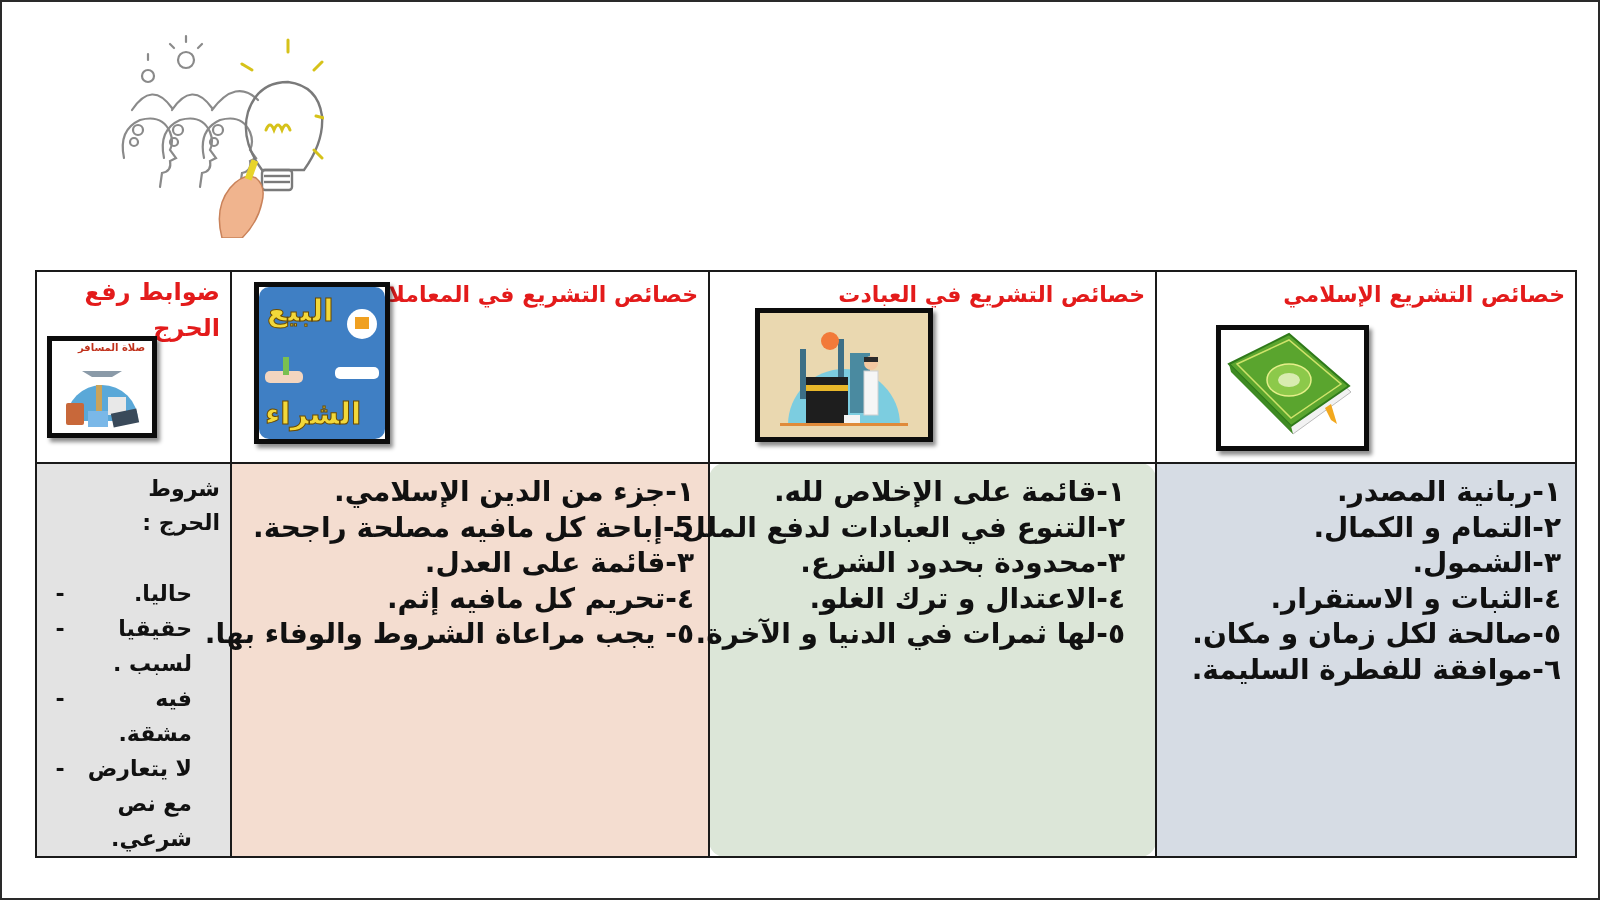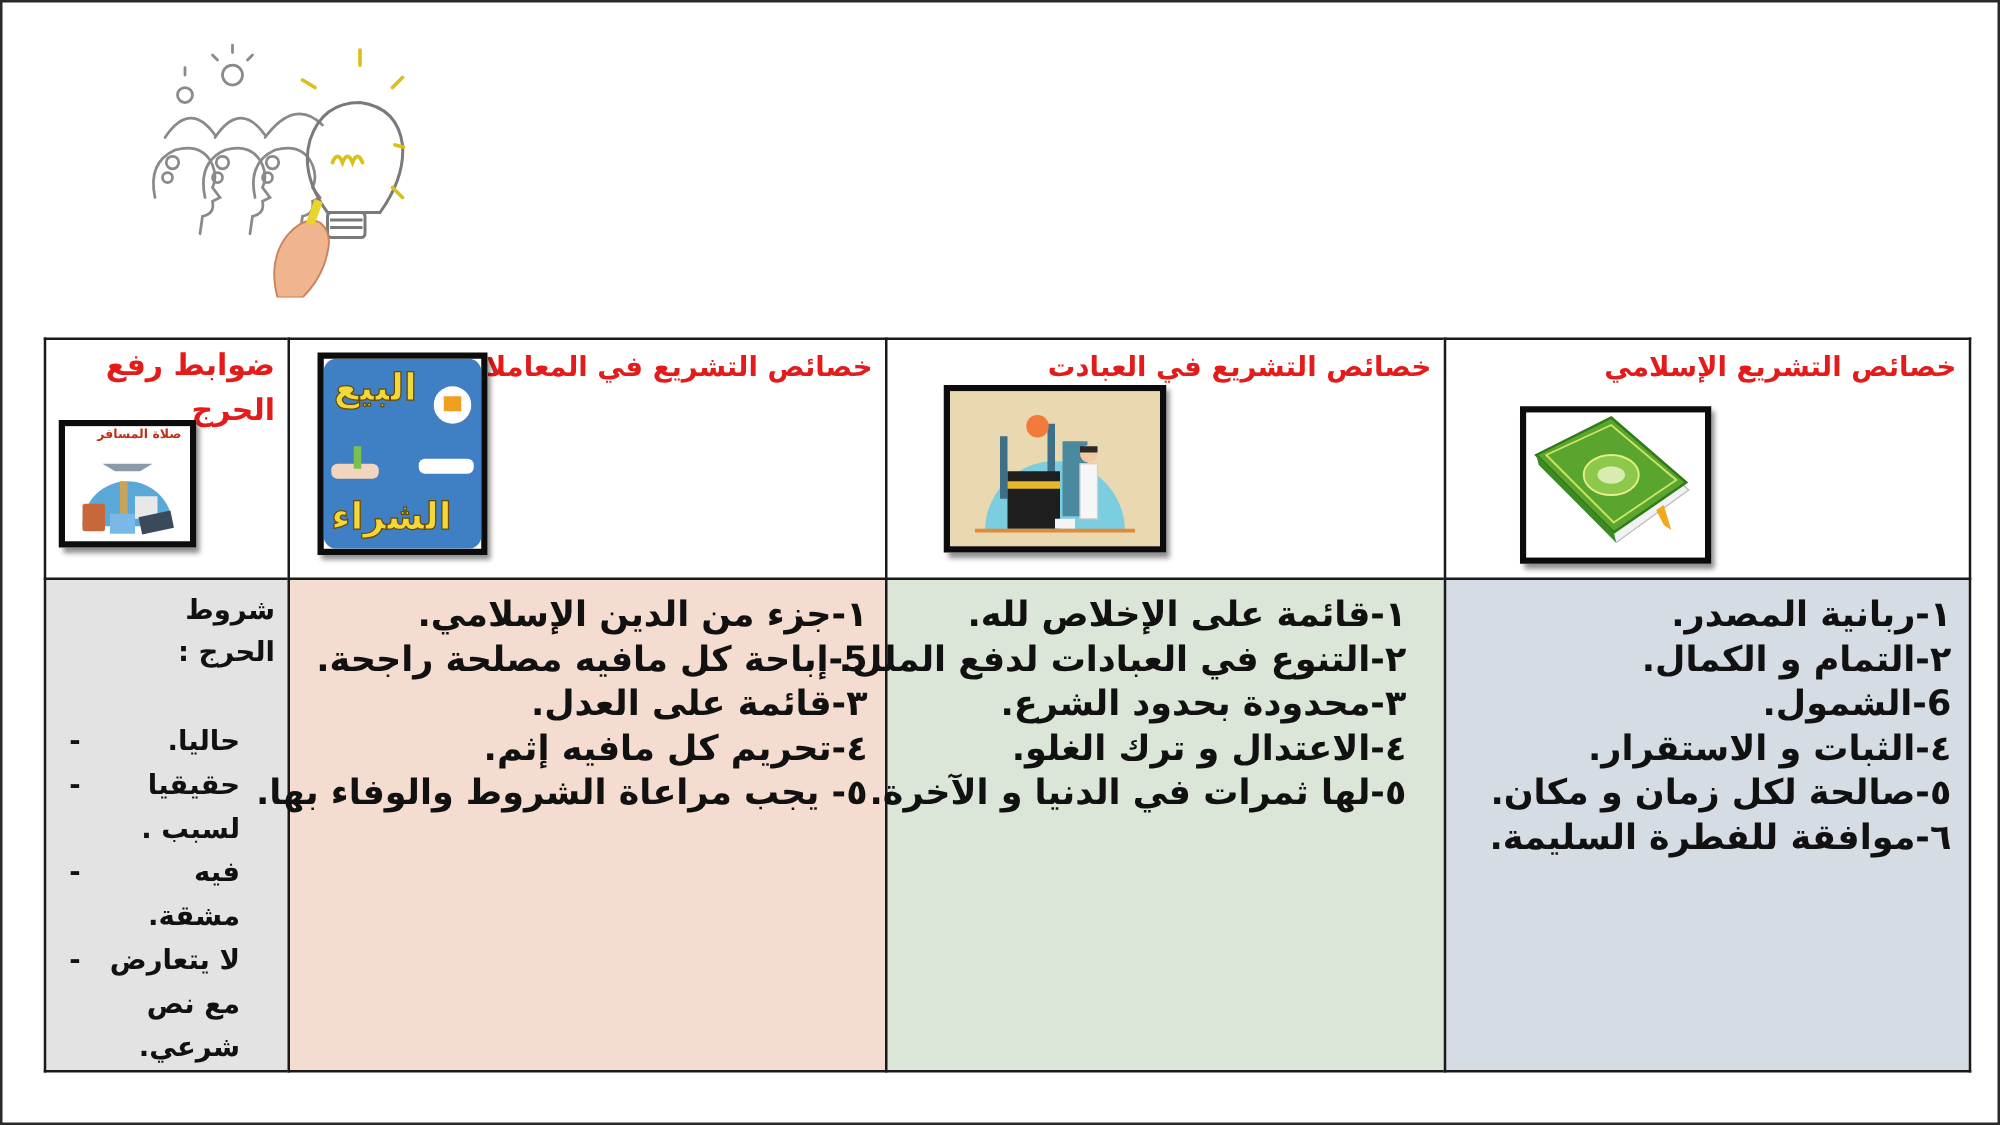--- a/index.html
+++ b/index.html
@@ -56,21 +56,21 @@
   table.summary td {
     border: 2px solid #1a1a1a;
     vertical-align: top;
     padding: 0;
   }
   .head-row td { height: 190px; background: #ffffff; }
   .body-row td { height: 340px; }
   .body-row td { border-top: 4px solid #111111; }
 
   .col-a { width: 418px; }
-  .col-b { width: 445px; }
+  .col-b { width: 445px; border-radius: 16px; }
   .col-c { width: 476px; }
   .col-d { width: 193px; }
 
   .hdr-text {
     color: #e31b1b;
     font-weight: bold;
     font-size: 22px;
     line-height: 34px;
     text-align: right;
     padding: 6px 10px 0 10px;
@@ -271,21 +271,21 @@
           </div>
         </div>
       </td>
     </tr>
 
     <tr class="body-row">
       <td class="col-a bg-blue">
         <ul class="list">
           <li>١-ربانية المصدر.</li>
           <li>٢-التمام و الكمال.</li>
-          <li>6-الشمول.</li>
+          <li>٣-الشمول.</li>
           <li>٤-الثبات و الاستقرار.</li>
           <li>٥-صالحة لكل زمان و مكان.</li>
           <li>٦-موافقة للفطرة السليمة.</li>
         </ul>
       </td>
 
       <td class="col-b bg-green">
         <ul class="list" style="padding-right:30px;padding-left:26px;">
           <li>١-قائمة على الإخلاص لله.</li>
           <li>٢-التنوع في العبادات لدفع الملل.</li>

